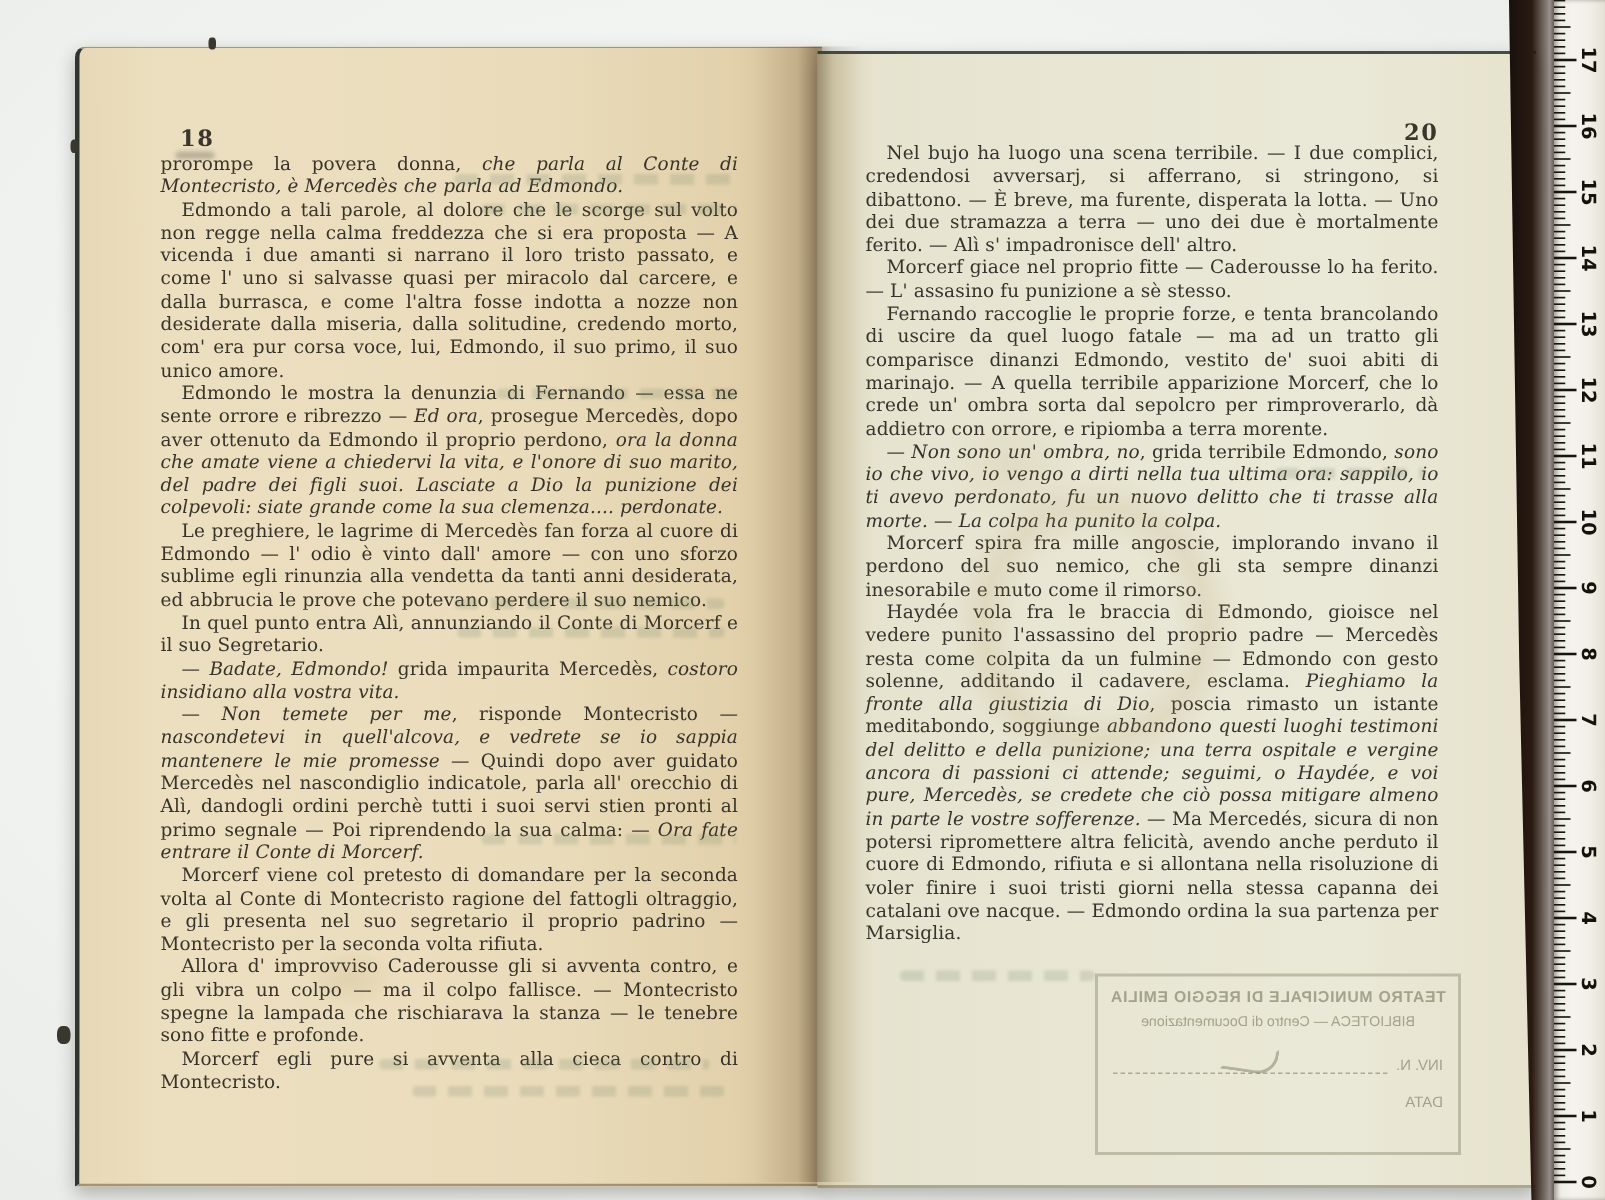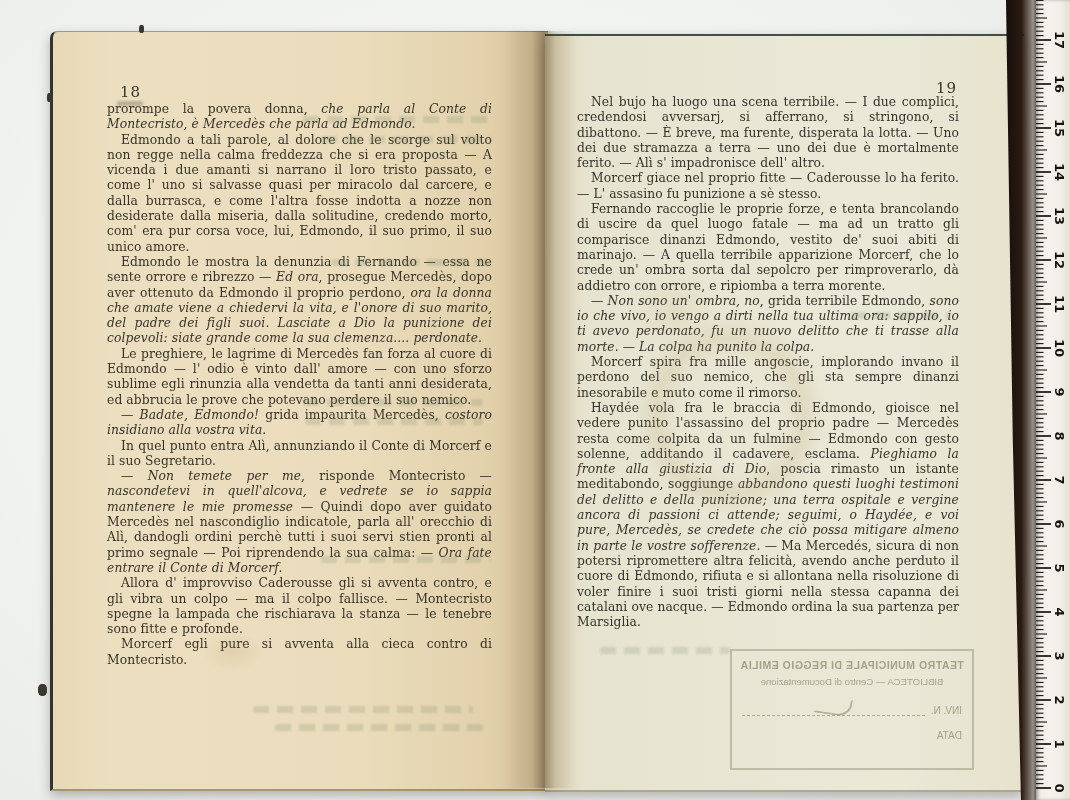--- a/index.html
+++ b/index.html
@@ -36,21 +36,21 @@
   .textblock{
     position:absolute;color:#37332a;
     font-size:12.3px;line-height:15.3px;
     text-align:justify;letter-spacing:.1px;
   }
   .tb-left{left:54px;top:70px;width:385px;}
   .tb-right{left:32px;top:59px;width:382px;color:#35332c;}
   .textblock p{margin:0;}
   .textblock p.ind{text-indent:14px;}
   .page-number{
-    position:absolute;font-size:15px;font-weight:400;color:#3a362c;letter-spacing:1px;
+    position:absolute;font-size:15px;font-weight:700;color:#3a362c;letter-spacing:1px;
   }
   .pn-left{left:67px;top:51px;}
   .pn-right{left:391px;top:43px;}
   .pn-smudge{
     position:absolute;left:64px;top:69px;width:26px;height:5px;border-radius:3px;
     background:rgba(70,70,62,.30);filter:blur(1.3px);
   }
   
   .ghost{
     position:absolute;height:7px;border-radius:3px;pointer-events:none;
@@ -96,40 +96,41 @@
 <div class="scene">
 
   <div class="page page-left">
     <div class="page-number pn-left">18</div>
     <div class="pn-smudge"></div>
     <div class="textblock tb-left" id="tb-left">
         <p><span>prorompe la povera donna, </span><i>che parla al Conte di Montecristo, è Mercedès che parla ad Edmondo.</i></p>
         <p class="ind"><span>Edmondo a tali parole, al dolore che le scorge sul volto non regge nella calma freddezza che si era proposta — A vicenda i due amanti si narrano il loro tristo passato, e come l' uno si salvasse quasi per miracolo dal carcere, e dalla burrasca, e come l'altra fosse indotta a nozze non desiderate dalla miseria, dalla solitudine, credendo morto, com' era pur corsa voce, lui, Edmondo, il suo primo, il suo unico amore.</span></p>
         <p class="ind"><span>Edmondo le mostra la denunzia di Fernando — essa ne sente orrore e ribrezzo — </span><i>Ed ora</i><span>, prosegue Mercedès, dopo aver ottenuto da Edmondo il proprio perdono, </span><i>ora la donna che amate viene a chiedervi la vita, e l'onore di suo marito, del padre dei figli suoi. Lasciate a Dio la punizione dei colpevoli: siate grande come la sua clemenza.... perdonate.</i></p>
         <p class="ind"><span>Le preghiere, le lagrime di Mercedès fan forza al cuore di Edmondo — l' odio è vinto dall' amore — con uno sforzo sublime egli rinunzia alla vendetta da tanti anni desiderata, ed abbrucia le prove che potevano perdere il suo nemico.</span></p>
+        <p class="ind"><span>In quel punto entra Alì, annunziando il Conte di Morcerf e il suo Segretario.</span></p>
         <p class="ind"><span>— </span><i>Badate, Edmondo!</i><span> grida impaurita Mercedès, </span><i>costoro insidiano alla vostra vita.</i></p>
-        <p class="ind"><span>In quel punto entra Alì, annunziando il Conte di Morcerf e il suo Segretario.</span></p>
         <p class="ind"><span>— </span><i>Non temete per me</i><span>, risponde Montecristo — </span><i>nascondetevi in quell'alcova, e vedrete se io sappia mantenere le mie promesse</i><span> — Quindi dopo aver guidato Mercedès nel nascondiglio indicatole, parla all' orecchio di Alì, dandogli ordini perchè tutti i suoi servi stien pronti al primo segnale — Poi riprendendo la sua calma: — </span><i>Ora fate entrare il Conte di Morcerf.</i></p>
+        <p class="ind"><span>Morcerf viene col pretesto di domandare per la seconda volta al Conte di Montecristo ragione del fattogli oltraggio, e gli presenta nel suo segretario il proprio padrino — Montecristo per la seconda volta rifiuta.</span></p>
         <p class="ind"><span>Allora d' improvviso Caderousse gli si avventa contro, e gli vibra un colpo — ma il colpo fallisce. — Montecristo spegne la lampada che rischiarava la stanza — le tenebre sono fitte e profonde.</span></p>
         <p class="ind"><span>Morcerf egli pure si avventa alla cieca contro di Montecristo.</span></p>
       </div>
 
     <div class="ghost" style="left:250px;top:84px;width:190px;"></div>
     <div class="ghost" style="left:268px;top:104px;width:170px;"></div>
     <div class="ghost" style="left:278px;top:227px;width:160px;"></div>
     <div class="ghost" style="left:250px;top:367px;width:180px;"></div>
     <div class="ghost" style="left:252px;top:386px;width:178px;"></div>
     <div class="ghost" style="left:268px;top:524px;width:170px;"></div>
     <div class="ghost" style="left:200px;top:674px;width:220px;"></div>
     <div class="ghost" style="left:222px;top:692px;width:208px;"></div>
     <div class="stain" style="left:150px;top:600px;width:60px;height:40px;background:radial-gradient(closest-side,rgba(150,120,60,.12),rgba(150,120,60,0));"></div>
   </div>
 
   <div class="page page-right">
-    <div class="page-number pn-right">19</div>
+    <div class="page-number pn-right">20</div>
     <div class="textblock tb-right" id="tb-right">
         <p class="ind"><span>Nel bujo ha luogo una scena terribile. — I due complici, credendosi avversarj, si afferrano, si stringono, si dibattono. — È breve, ma furente, disperata la lotta. — Uno dei due stramazza a terra — uno dei due è mortalmente ferito. — Alì s' impadronisce dell' altro.</span></p>
         <p class="ind"><span>Morcerf giace nel proprio fitte — Caderousse lo ha ferito. — L' assasino fu punizione a sè stesso.</span></p>
         <p class="ind"><span>Fernando raccoglie le proprie forze, e tenta brancolando di uscire da quel luogo fatale — ma ad un tratto gli comparisce dinanzi Edmondo, vestito de' suoi abiti di marinajo. — A quella terribile apparizione Morcerf, che lo crede un' ombra sorta dal sepolcro per rimproverarlo, dà addietro con orrore, e ripiomba a terra morente.</span></p>
         <p class="ind"><span>— </span><i>Non sono un' ombra, no</i><span>, grida terribile Edmondo, </span><i>sono io che vivo, io vengo a dirti nella tua ultima ora: sappilo, io ti avevo perdonato, fu un nuovo delitto che ti trasse alla morte.</i><span> — </span><i>La colpa ha punito la colpa.</i></p>
         <p class="ind"><span>Morcerf spira fra mille angoscie, implorando invano il perdono del suo nemico, che gli sta sempre dinanzi inesorabile e muto come il rimorso.</span></p>
         <p class="ind"><span>Haydée vola fra le braccia di Edmondo, gioisce nel vedere punito l'assassino del proprio padre — Mercedès resta come colpita da un fulmine — Edmondo con gesto solenne, additando il cadavere, esclama. </span><i>Pieghiamo la fronte alla giustizia di Dio</i><span>, poscia rimasto un istante meditabondo, soggiunge </span><i>abbandono questi luoghi testimoni del delitto e della punizione; una terra ospitale e vergine ancora di passioni ci attende; seguimi, o Haydée, e voi pure, Mercedès, se credete che ciò possa mitigare almeno in parte le vostre sofferenze.</i><span> — Ma Mercedés, sicura di non potersi ripromettere altra felicità, avendo anche perduto il cuore di Edmondo, rifiuta e si allontana nella risoluzione di voler finire i suoi tristi giorni nella stessa capanna dei catalani ove nacque. — Edmondo ordina la sua partenza per Marsiglia.</span></p>
       </div>
 
     <div class="stain" style="left:90px;top:280px;width:190px;height:200px;background:radial-gradient(closest-side,rgba(175,150,90,0) 55%,rgba(175,150,90,.16) 78%,rgba(175,150,90,0) 100%);"></div>

